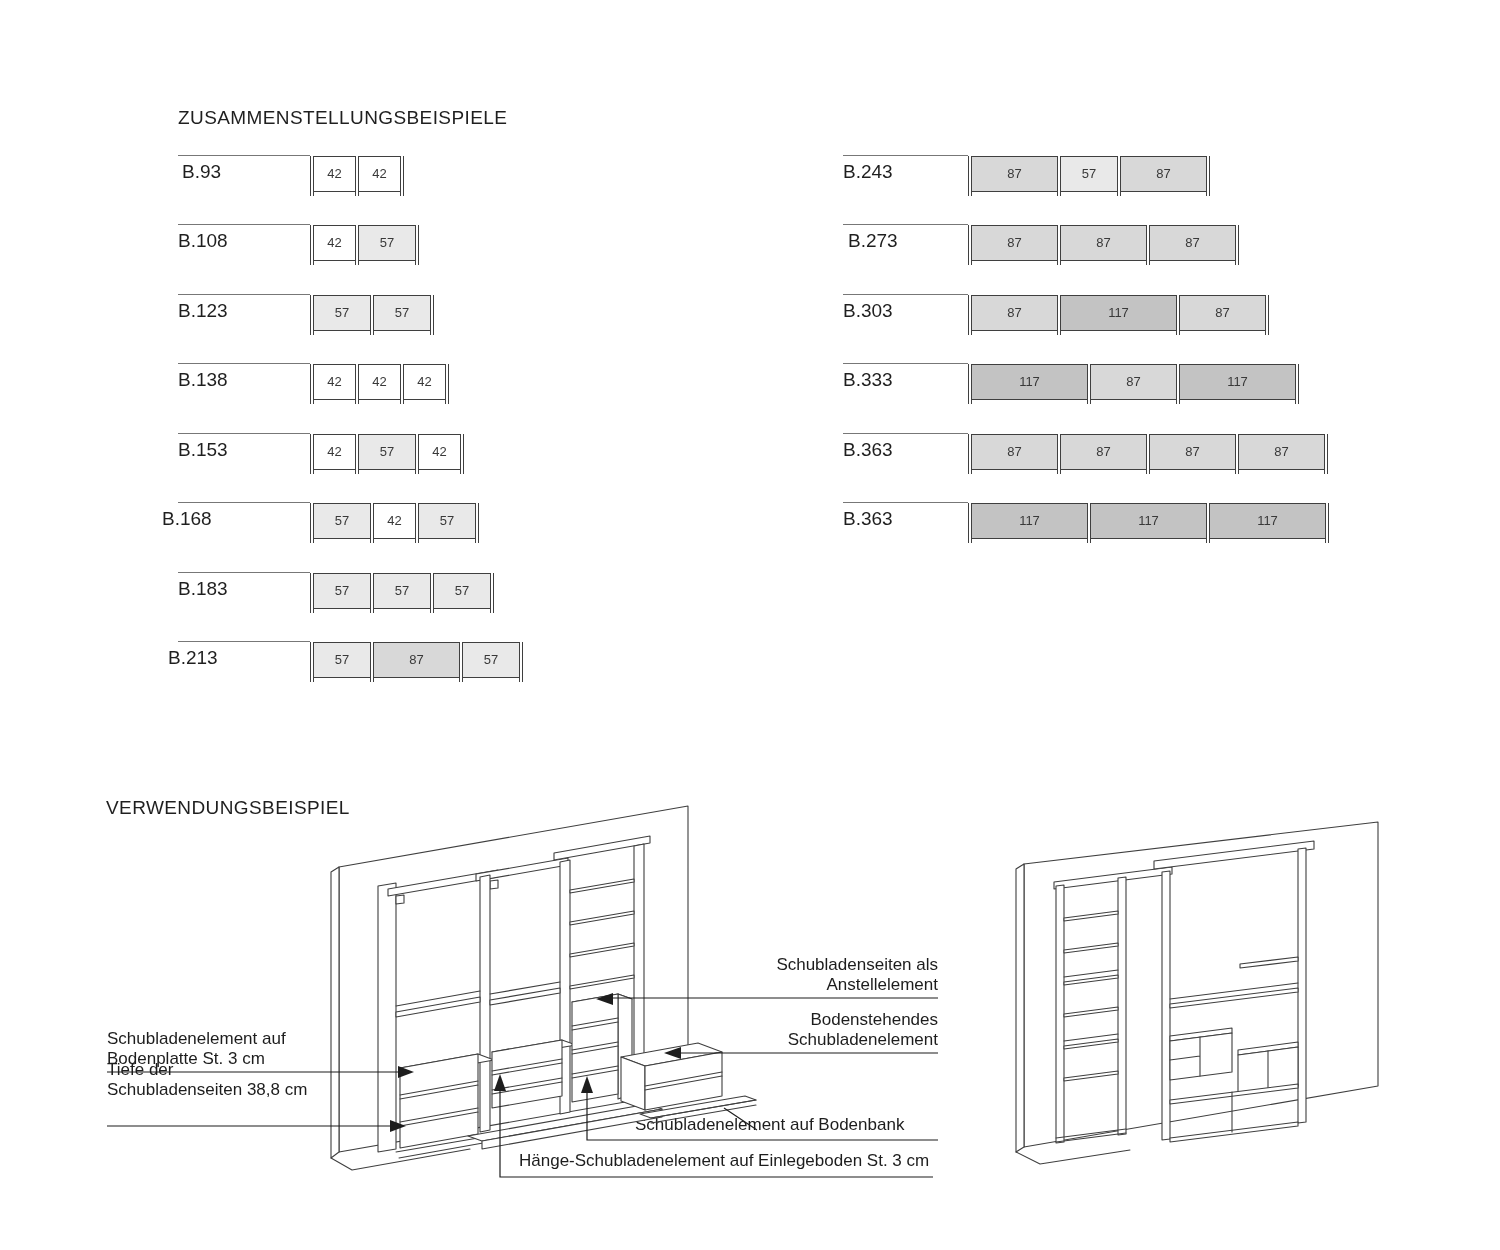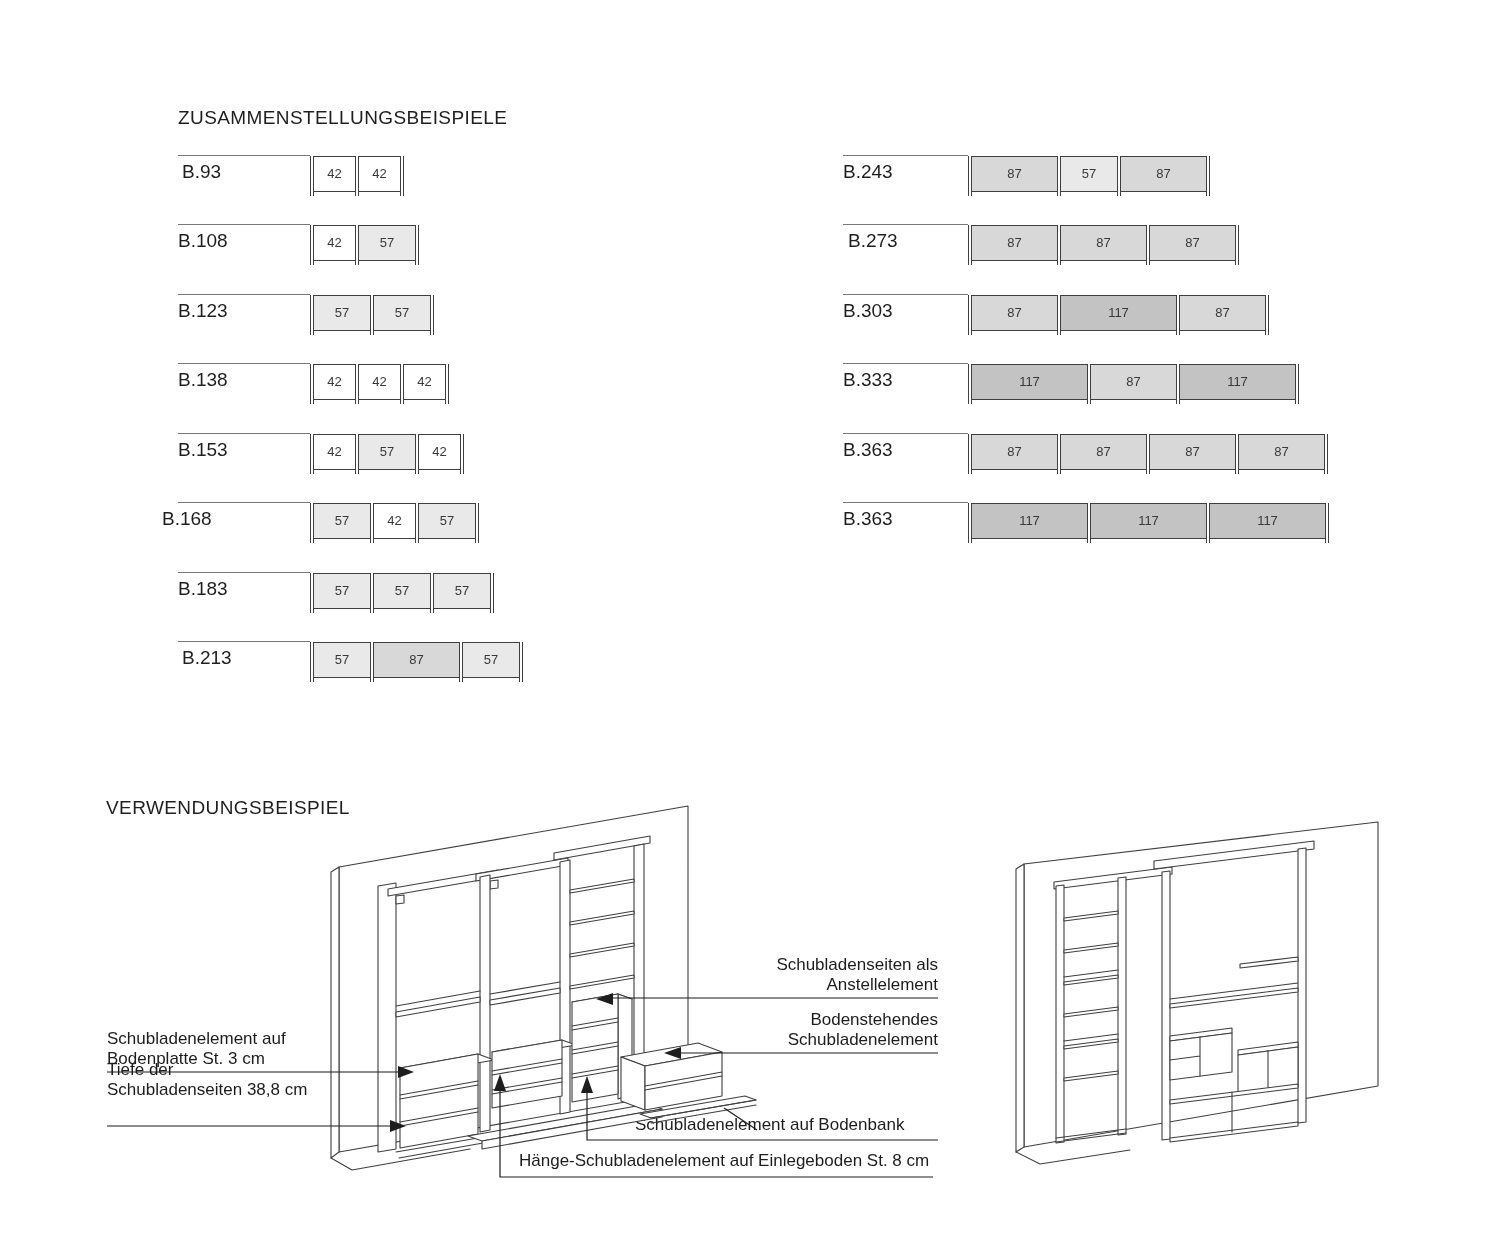--- a/index.html
+++ b/index.html
@@ -114,21 +114,21 @@
       <span class="unit" style="width: 56px; background: rgb(233, 233, 233);">57</span>
       <span class="panel"></span>
       <span class="unit" style="width: 56px; background: rgb(233, 233, 233);">57</span>
       <span class="panel"></span>
       <span class="unit" style="width: 56px; background: rgb(233, 233, 233);">57</span>
       <span class="panel"></span>
     </div>
 </div>
 <div class="row" style="top:641px">
   <div class="rowline" style="left:178px;width:132px"></div>
-  <div class="rowlabel" style="left:182px">B.213</div>
+  <div class="rowlabel" style="left:168px">B.213</div>
   <div class="units" style="left:310px">
       <span class="panel"></span>
       <span class="unit" style="width: 56px; background: rgb(233, 233, 233);">57</span>
       <span class="panel"></span>
       <span class="unit" style="width: 85px; background: rgb(216, 216, 216);">87</span>
       <span class="panel"></span>
       <span class="unit" style="width: 56px; background: rgb(233, 233, 233);">57</span>
       <span class="panel"></span>
     </div>
 </div>
@@ -216,21 +216,21 @@
 
 <div class="callout" style="left:107px;top:1029px">Schubladenelement auf
 Bodenplatte St. 3 cm</div>
 <div class="callout" style="left:107px;top:1060px">Tiefe der
 Schubladenseiten 38,8 cm</div>
 <div class="callout right" style="right:562px;top:955px">Schubladenseiten als
 Anstellelement</div>
 <div class="callout right" style="right:562px;top:1010px">Bodenstehendes
 Schubladenelement</div>
 <div class="callout" style="left:635px;top:1115px">Schubladenelement auf Bodenbank</div>
-<div class="callout" style="left:519px;top:1151px">Hänge-Schubladenelement auf Einlegeboden St. 8 cm</div>
+<div class="callout" style="left:519px;top:1151px">Hänge-Schubladenelement auf Einlegeboden St. 3 cm</div>
 
 <svg id="drawing-layer" width="1500" height="1250" viewBox="0 0 1500 1250">
 
   <g>
     <path class="wh" d="M339,867 L688,806 L688,1091 L339,1152 Z"></path>
     <path class="wh" d="M331,872 L339,867 L339,1152 L331,1158 Z"></path>
     <path class="ln" d="M331,1158 L352,1170 L470,1149"></path>
 
     <path class="wh" d="M378,886 L396,883 L396,1149 L378,1152 Z"></path>
 

